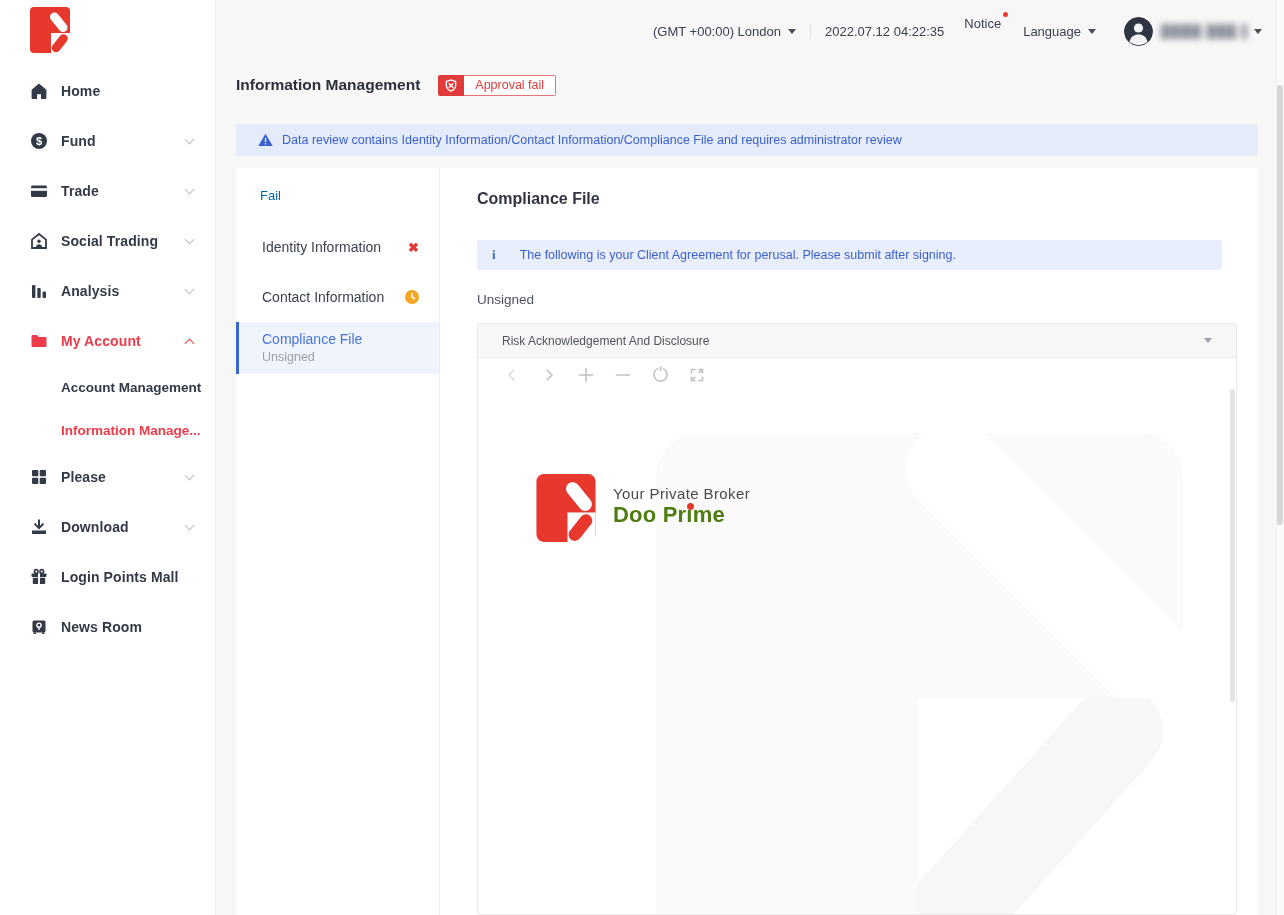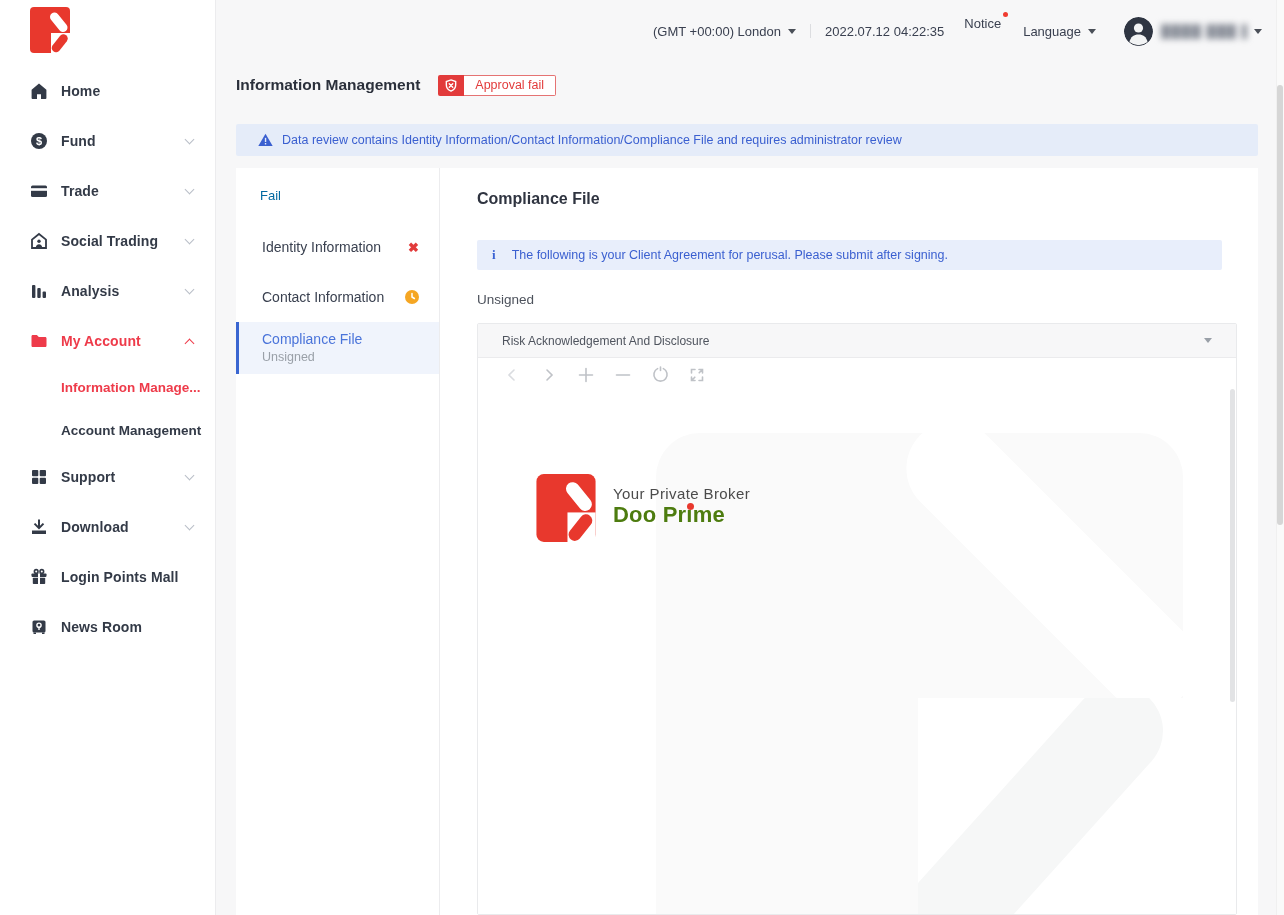--- a/index.html
+++ b/index.html
@@ -60,21 +60,21 @@
   .sn-item.active { height:52px; background:#f0f4fc; border-left:3px solid #3a66d1;
     padding-left:23px; flex-direction:column; align-items:flex-start; justify-content:center; }
   .sn-item.active .sn-label { color:#4a74da; flex:none; line-height:19px; }
   .sn-sub { font-size:12.5px; color:#9aa0a8; line-height:17px; }
   
   .panel { flex:1; padding:22px 21px 0 37px; min-width:0; }
   .panel-title { font-size:16px; font-weight:700; color:#2f3440; height:19px; }
   .info-banner { margin-top:31px; height:30px; width:calc(100% - 15px); background:#e8eefb; border-radius:2px;
     display:flex; align-items:center; padding:0 15px; }
   .info-banner .i-glyph { color:#3b63d3; font-weight:700; font-size:13px; font-family:"Liberation Serif",serif; }
-  .info-banner .txt { color:#3a5fd0; font-size:12.5px; margin-left:16px; }
+  .info-banner .txt { color:#3a5fd0; font-size:12.5px; margin-left:24px; }
   .section-label { margin-top:22px; height:16px; font-size:13.5px; color:#4d525c; }
   
   .viewer { margin-top:15px; height:592px; border:1px solid #e9eaec; border-radius:2px;
     background:#fff; position:relative; overflow:hidden; }
   .viewer-header { height:34px; background:#f7f7f8; border-bottom:1px solid #ebebed;
     display:flex; align-items:center; padding:0 24px; cursor:pointer;gap:37px; }
   .viewer-header .doc-title { flex:1; font-size:12px; color:#4f545e; }
   .viewer-header .caret { border-top-color:#9aa0a8; }
   .toolbar { height:33px; display:flex; align-items:center; padding-left:24px; }
   .tool { width:20px; height:20px; margin-right:17px; display:flex; align-items:center; justify-content:center;
@@ -169,36 +169,36 @@
     </div>
     <div class="nav-item red">
       <span class="icn">
         <svg width="18" height="18" viewBox="0 0 18 18" fill="#ee3b4a">
             <path d="M1.5 4.3c0-.7.6-1.3 1.3-1.3h4.1l1.9 1.9h6.4c.7 0 1.3.6 1.3 1.3v7.5c0 .7-.6 1.3-1.3 1.3H2.8c-.7 0-1.3-.6-1.3-1.3z"></path>
           </svg>
       </span>
       <span class="lbl">My Account</span>
       <span class="chev up"></span>
     </div>
+    <div class="sub-item">
+      <span>Account Management</span>
+    </div>
     <div class="sub-item red">
       <span>Information Manage...</span>
-    </div>
-    <div class="sub-item">
-      <span>Account Management</span>
     </div>
     <div class="nav-item">
       <span class="icn">
         <svg width="18" height="18" viewBox="0 0 18 18" fill="#333a47">
             <rect x="2" y="2" width="6.3" height="6.3" rx="1"></rect>
             <rect x="9.7" y="2" width="6.3" height="6.3" rx="1"></rect>
             <rect x="2" y="9.7" width="6.3" height="6.3" rx="1"></rect>
             <rect x="9.7" y="9.7" width="6.3" height="6.3" rx="1"></rect>
           </svg>
       </span>
-      <span class="lbl">Support</span>
+      <span class="lbl">Please</span>
       <span class="chev"></span>
     </div>
     <div class="nav-item">
       <span class="icn">
         <svg width="18" height="18" viewBox="0 0 18 18" fill="#333a47">
             <path d="M8 1.5h2v6.2l2.8-2.8 1.4 1.4L9 11.5 3.8 6.3l1.4-1.4L8 7.7z"></path>
             <path d="M2 12.5h14V16H2z"></path>
           </svg>
       </span>
       <span class="lbl">Download</span>

